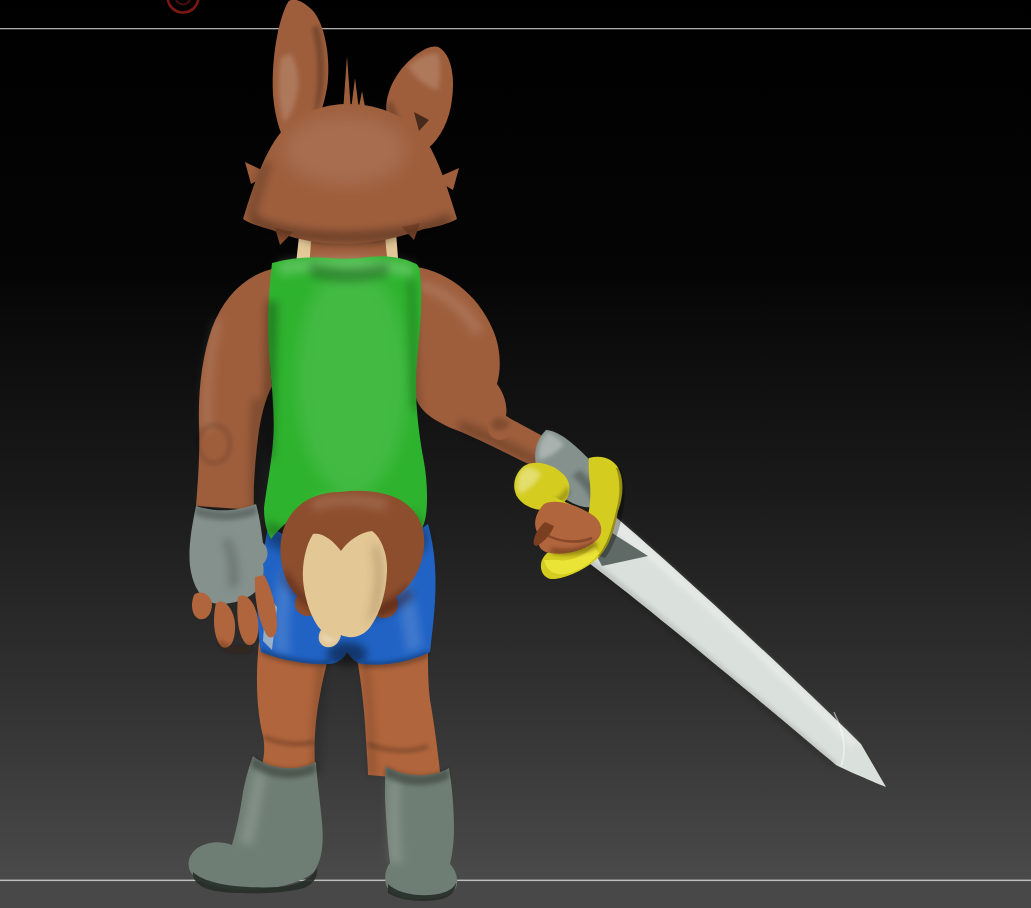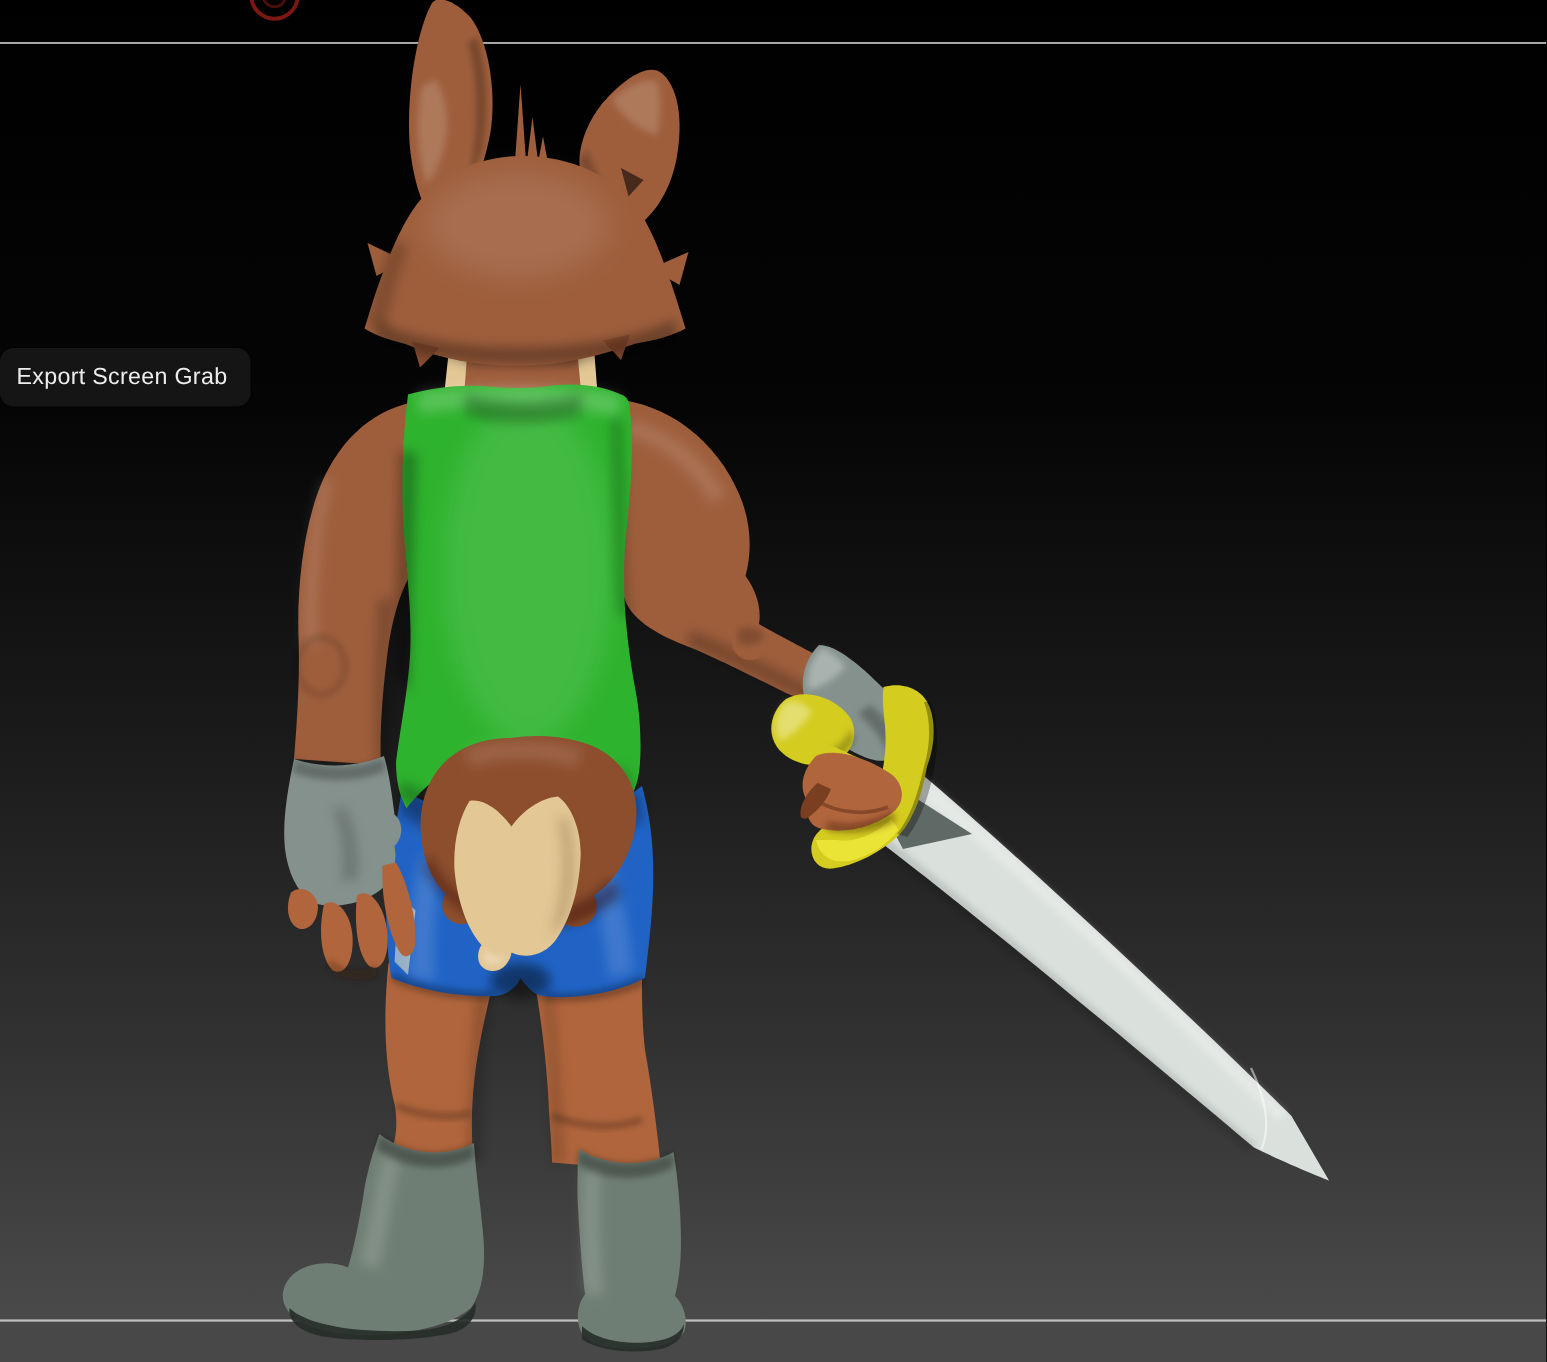--- a/index.html
+++ b/index.html
@@ -186,17 +186,14 @@
       <path fill="rgba(255,255,255,0.15)" filter="url(#b4)" d="M 256 770 C 250 795 246 820 240 842 L 252 846 C 258 822 262 794 266 774 Z"></path>
       <path d="M 386 766 C 404 778 432 778 449 768 C 452 786 454 808 454 828 C 454 844 452 856 450 864 C 456 870 459 880 456 888 C 450 897 432 900 414 899 C 398 898 388 893 386 884 C 384 876 386 868 390 863 C 388 846 386 820 385 798 C 385 784 385 772 386 766 Z" fill="#6f7e74"></path>
       <path opacity="0.9" d="M 388 884 C 396 892 412 896 430 895 C 444 894 453 890 456 883 C 456 890 452 896 442 899 C 424 903 400 901 388 893 Z" fill="#262e29"></path>
       <path fill="rgba(0,0,0,0.3)" filter="url(#b2)" d="M 386 766 C 404 778 432 778 449 768 L 449 778 C 432 788 402 788 385 776 Z"></path>
       <path fill="rgba(255,255,255,0.15)" filter="url(#b4)" d="M 390 780 C 388 810 388 840 390 862 L 402 864 C 400 840 398 806 400 782 Z"></path>
     </g>
 
   </g>
 </svg>
 
-<div class="tooltip" style="background: rgb(21, 21, 21); color: rgb(237, 237, 237);">
-  <span>Export Screen Grab</span>
-</div>
 
 </div>
 
 </body></html>

